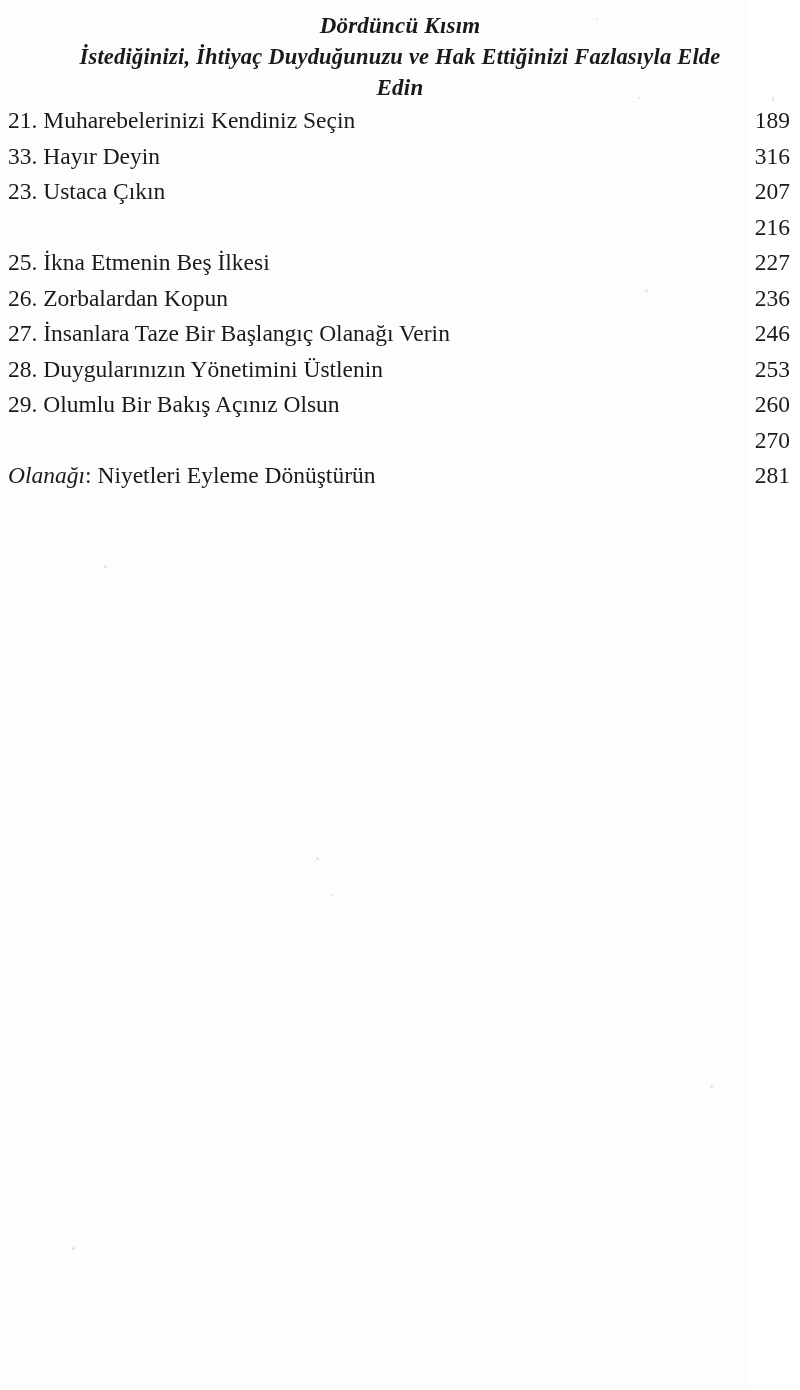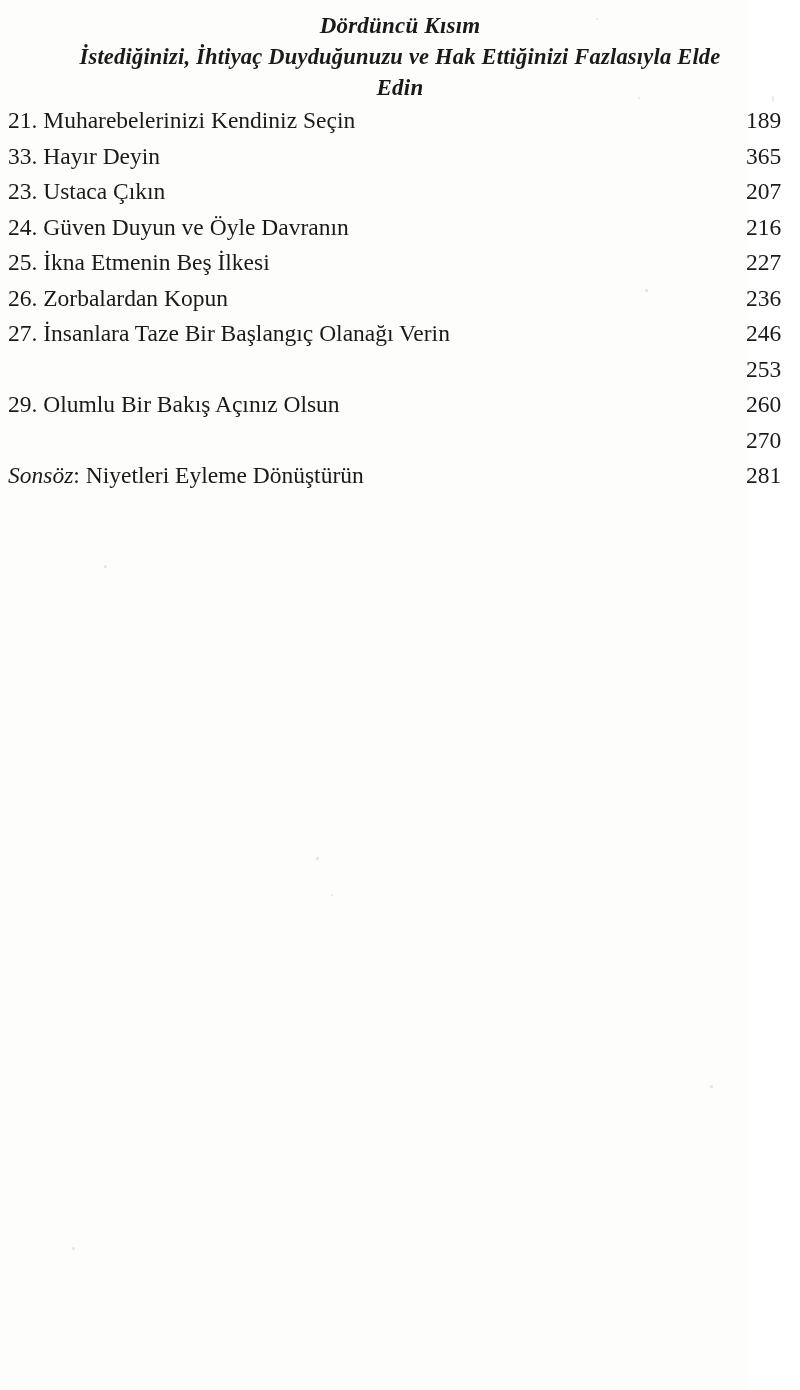--- a/index.html
+++ b/index.html
@@ -66,21 +66,21 @@
     padding: 0 10px 0 8px;
   }
   .toc-label {
     white-space: nowrap;
   }
   .toc-filler {
     flex: 1 1 auto;
   }
   .toc-page {
     white-space: nowrap;
-    text-align: left;
+    text-align: right;
     min-width: 44px;
   }
   .toc-row.epilogue .toc-label .it {
     font-style: italic;
   }
   
   .speck {
     position: absolute;
     background: #cfcfc8;
     border-radius: 50%;
@@ -104,31 +104,30 @@
 
       <li class="toc-row">
         <span class="toc-label">21. Muharebelerinizi Kendiniz Seçin</span>
         <span class="toc-filler"></span>
         <span class="toc-page">189</span>
       </li>
 
       <li class="toc-row">
         <span class="toc-label">33. Hayır Deyin</span>
         <span class="toc-filler"></span>
-        <span class="toc-page">365</span>
+        <span class="toc-page">316</span>
       </li>
 
       <li class="toc-row">
         <span class="toc-label">23. Ustaca Çıkın</span>
         <span class="toc-filler"></span>
         <span class="toc-page">207</span>
       </li>
 
       <li class="toc-row">
-        <span class="toc-label">24. Güven Duyun ve Öyle Davranın</span>
         <span class="toc-filler"></span>
         <span class="toc-page">216</span>
       </li>
 
       <li class="toc-row">
         <span class="toc-label">25. İkna Etmenin Beş İlkesi</span>
         <span class="toc-filler"></span>
         <span class="toc-page">227</span>
       </li>
 
@@ -138,37 +137,38 @@
         <span class="toc-page">236</span>
       </li>
 
       <li class="toc-row">
         <span class="toc-label">27. İnsanlara Taze Bir Başlangıç Olanağı Verin</span>
         <span class="toc-filler"></span>
         <span class="toc-page">246</span>
       </li>
 
       <li class="toc-row">
+        <span class="toc-label">28. Duygularınızın Yönetimini Üstlenin</span>
         <span class="toc-filler"></span>
         <span class="toc-page">253</span>
       </li>
 
       <li class="toc-row">
         <span class="toc-label">29. Olumlu Bir Bakış Açınız Olsun</span>
         <span class="toc-filler"></span>
         <span class="toc-page">260</span>
       </li>
 
       <li class="toc-row">
         <span class="toc-filler"></span>
         <span class="toc-page">270</span>
       </li>
 
       <li class="toc-row epilogue">
-        <span class="toc-label"><span class="it">Sonsöz</span><span>: Niyetleri Eyleme Dönüştürün</span></span>
+        <span class="toc-label"><span class="it">Olanağı</span><span>: Niyetleri Eyleme Dönüştürün</span></span>
         <span class="toc-filler"></span>
         <span class="toc-page">281</span>
       </li>
 
     </ul>
   </div>
 
   <div class="speck" style="left:104px; top:565px; width:3px; height:3px;"></div>
   <div class="speck" style="left:316px; top:857px; width:3px; height:3px;"></div>
   <div class="speck" style="left:331px; top:894px; width:2px; height:2px;"></div>

